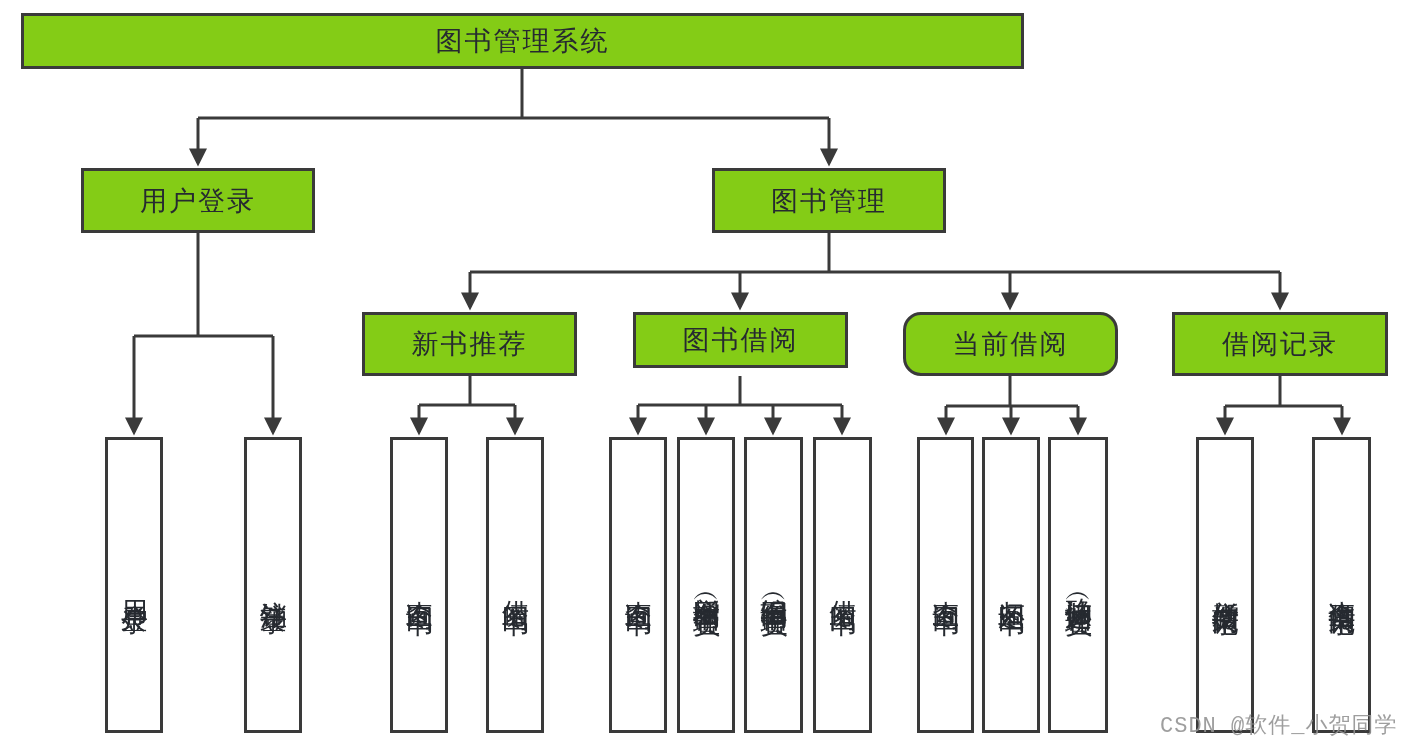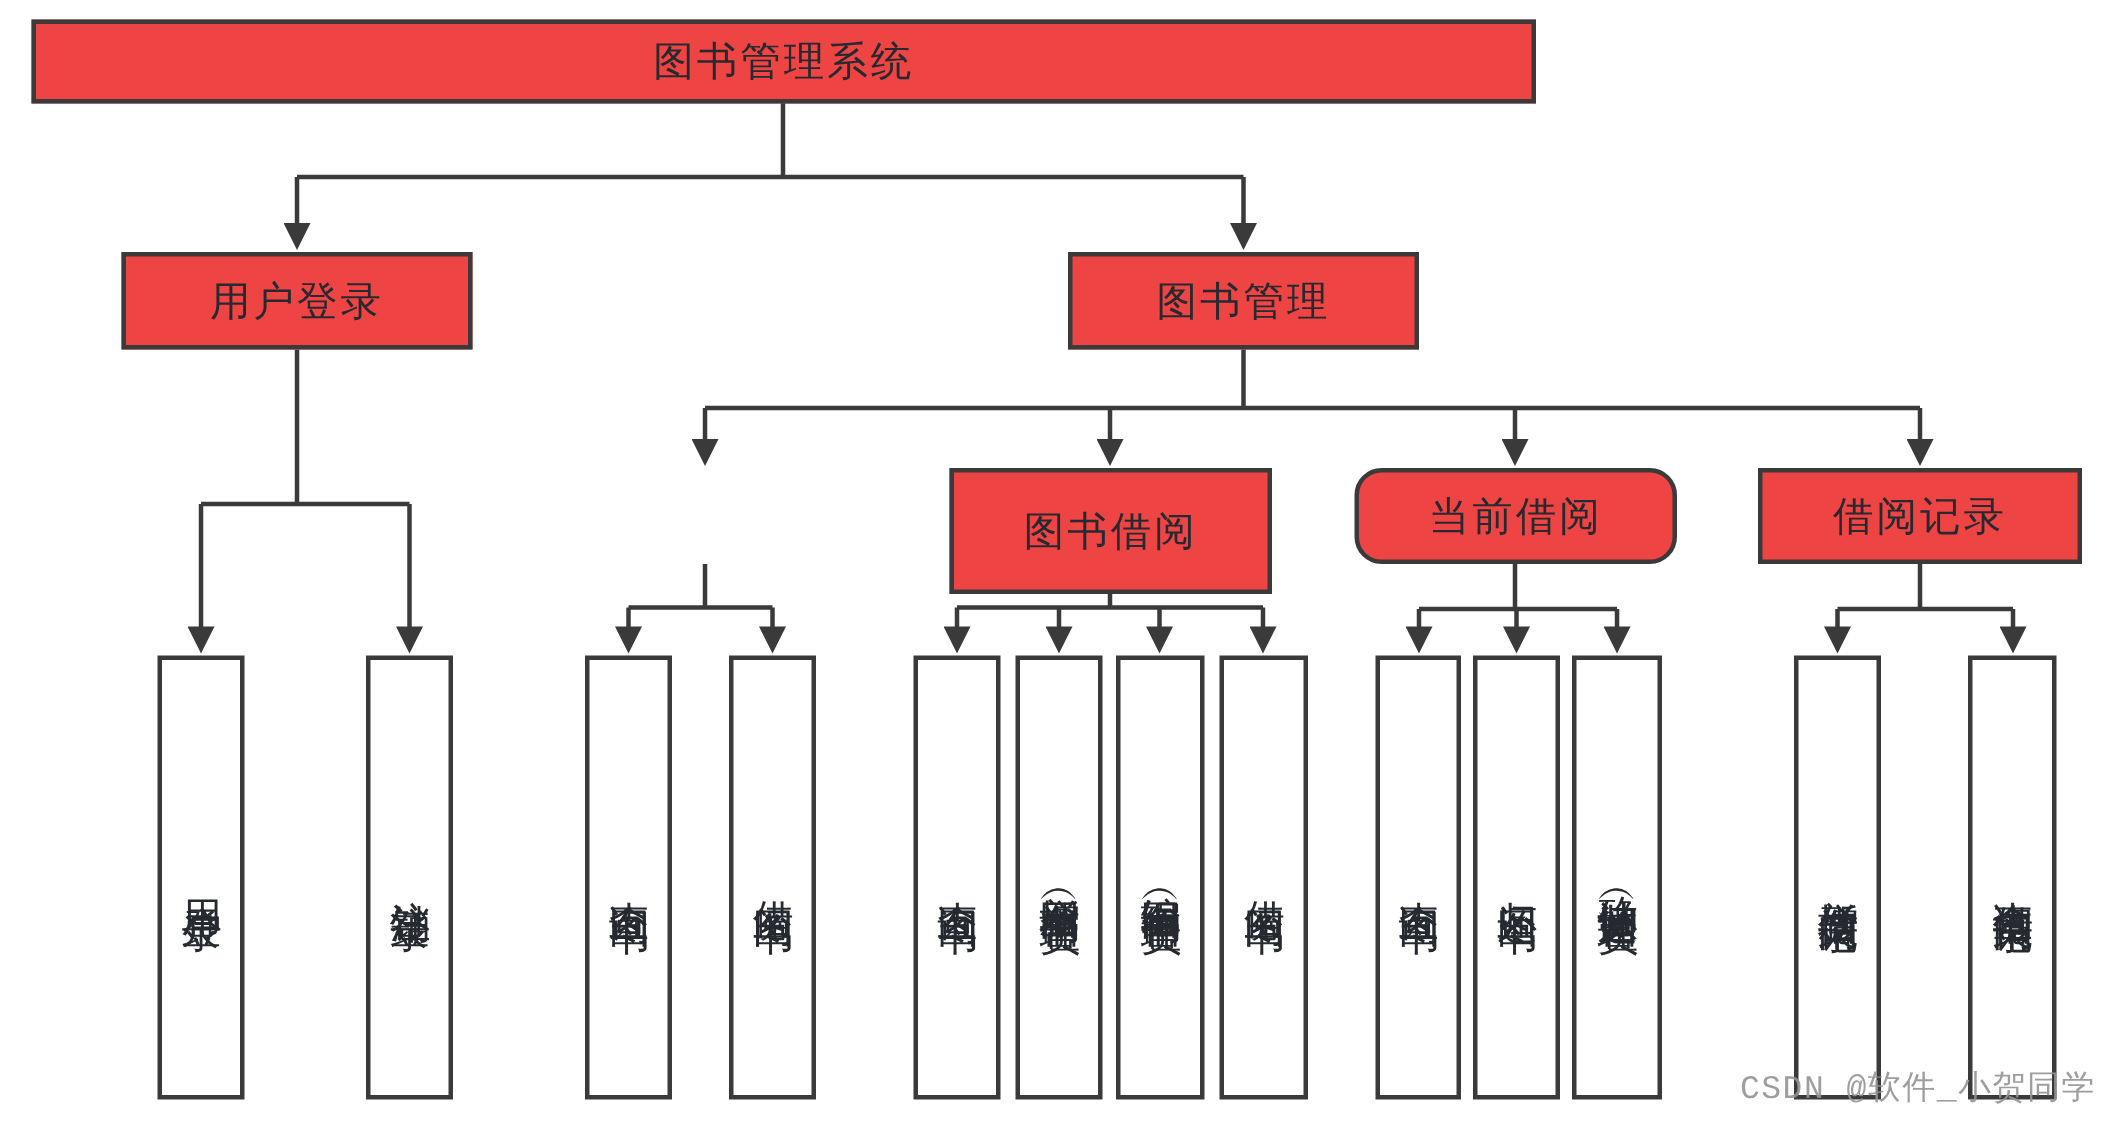--- a/index.html
+++ b/index.html
@@ -22,21 +22,21 @@
   svg.wires {
     position: absolute;
     left: 0;
     top: 0;
     pointer-events: none;
   }
   .box {
     position: absolute;
     box-sizing: border-box;
     border: 3px solid #3a3a3a;
-    background: #ef4444;
+    background: #84cc16;
     display: flex;
     align-items: center;
     justify-content: center;
     font-size: 27px;
     letter-spacing: 2px;
     white-space: nowrap;
     z-index: 2;
   }
   .vbox {
     position: absolute;
@@ -127,21 +127,22 @@
         <line x1="1342" y1="406" x2="1342" y2="432" marker-end="url(#arrow)"></line>
       </g>
     </g>
   </svg>
 
   <div class="box" style="left:21px; top:13px; width:1003px; height:56px;">图书管理系统</div>
 
   <div class="box" style="left:81px; top:168px; width:234px; height:65px;">用户登录</div>
   <div class="box" style="left:712px; top:168px; width:234px; height:65px;">图书管理</div>
 
-  <div class="box" style="left:633px; top:312px; width:215px; height:84px;">图书借阅</div>
+  <div class="box" style="left:362px; top:312px; width:215px; height:64px;">新书推荐</div>
+  <div class="box" style="left:633px; top:312px; width:215px; height:56px;">图书借阅</div>
   <div class="box" style="left:903px; top:312px; width:215px; height:64px;border-radius:18px;">当前借阅</div>
   <div class="box" style="left:1172px; top:312px; width:216px; height:64px;">借阅记录</div>
 
   <div class="vbox" style="left:105px; top:437px; width:58px; height:296px;">用户登录</div>
   <div class="vbox" style="left:244px; top:437px; width:58px; height:296px;">注销登录</div>
 
   <div class="vbox" style="left:390px; top:437px; width:58px; height:296px;">查询图书</div>
   <div class="vbox" style="left:486px; top:437px; width:58px; height:296px;">借阅图书</div>
 
   <div class="vbox" style="left:609px; top:437px; width:58px; height:296px;">查询图书</div>

